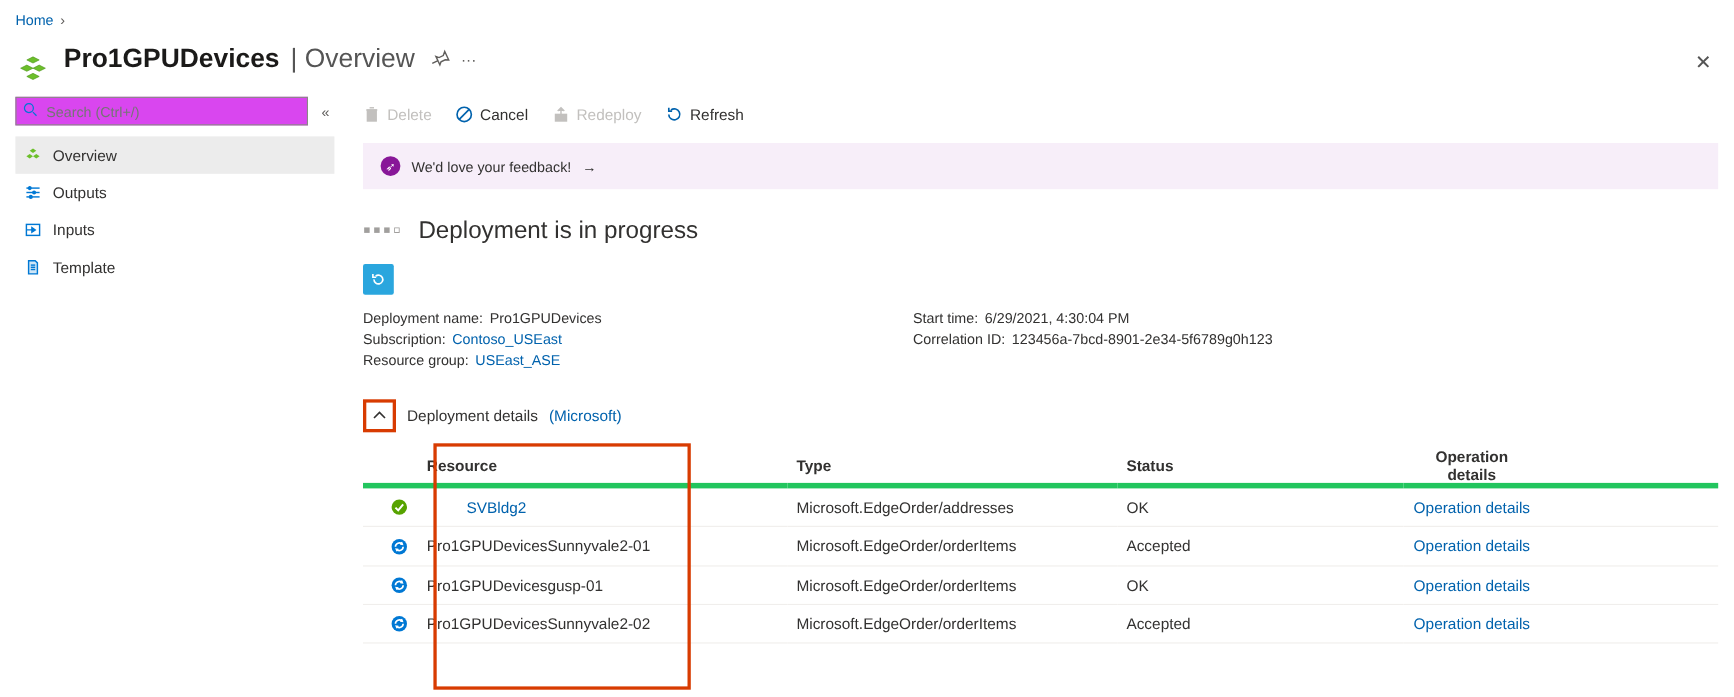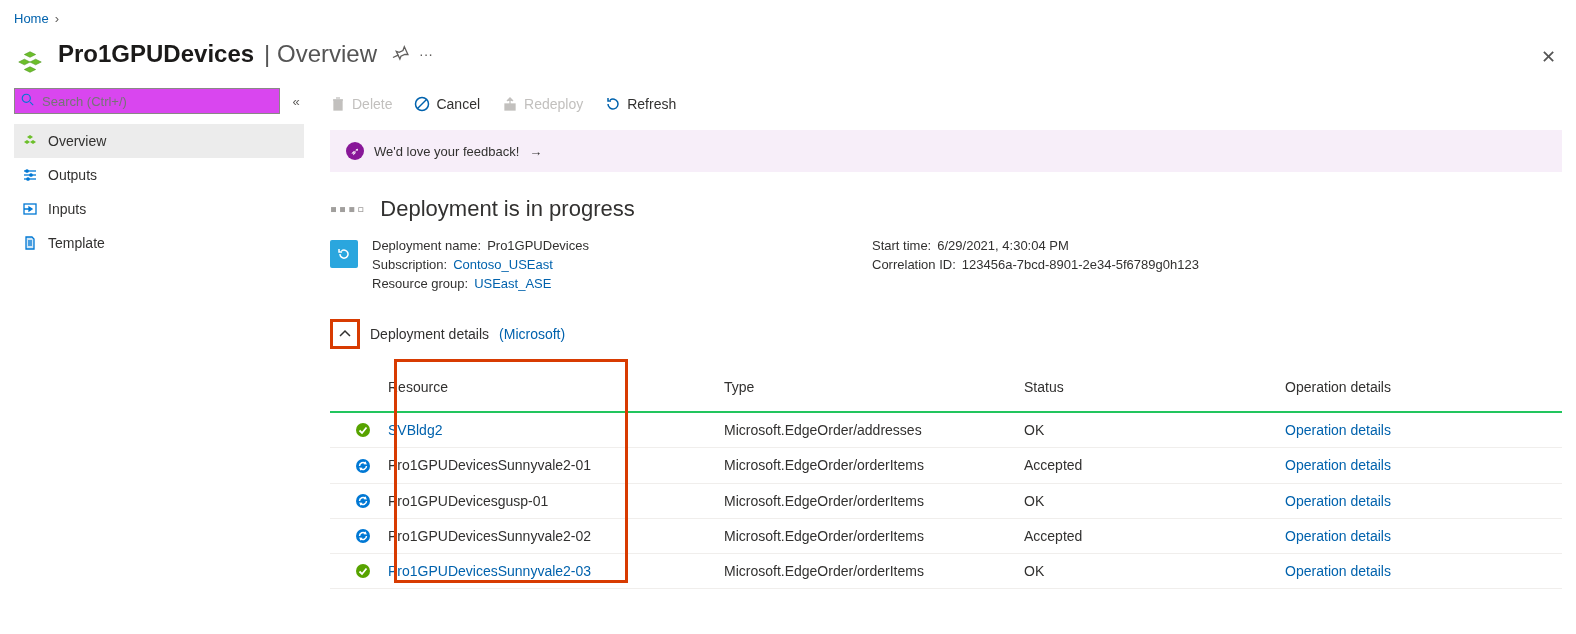--- a/index.html
+++ b/index.html
@@ -45,49 +45,49 @@
   .tb-btn.disabled svg { stroke:#c2c0be; fill:#c2c0be; }
   .tb-btn.blue svg { stroke:#0062ad; }
 
   .feedback { margin-top:8px; background:#f7eef9; height:42px; display:flex; align-items:center; padding:0 16px; gap:10px; font-size:13px; }
   .fb-icon { width:18px; height:18px; border-radius:50%; background:#881798; color:#fff; display:flex; align-items:center; justify-content:center; font-size:11px; }
 
   .status { margin-top:24px; display:flex; align-items:center; gap:14px;}
   .status-dots { font-size:20px; letter-spacing:2px; color:#a19f9d; font-weight:700; }
   .status-text { font-size:22px; font-weight:400; color:#323130; }
 
-  .meta { display:flex; gap:14px; margin-top:16px; }
+  .meta { display:flex; gap:14px; margin-top:16px;flex-direction:column; }
   .meta-icon { width:28px; height:28px; background:#2aa6de; border-radius:2px; display:flex; align-items:center; justify-content:center; margin-top:2px; }
   .meta-grid { display:grid; grid-template-columns: 460px auto; row-gap:4px; column-gap:40px; font-size:13px; }
   .kv { display:flex; gap:6px; }
   .kv .k { color:#323130; white-space:nowrap; }
   .kv .v { color:#323130; }
   .kv .lk { color:#0062ad; }
 
   .details { margin-top:28px; }
   .details-head { display:flex; align-items:center; gap:10px;}
   .redbox { border:3px solid #d83b01; padding:2px; display:inline-flex; }
   .chev-up { width:20px; height:20px; display:flex; align-items:center; justify-content:center; color:#323130; }
   .details-title { font-size:14px; color:#323130; }
   .download { color:#0062ad; font-size:14px; }
 
   .table-wrap { margin-top:14px; position:relative; }
   .tbl { width:100%; border-collapse:collapse; table-layout:fixed; }
-  .tbl th { text-align:left; font-weight:400; font-size:14px; color:#323130; padding:16px 8px; border-bottom:2px solid #22c55e; }
+  .tbl th { text-align:left; font-weight:700; font-size:14px; color:#323130; padding:0 8px; border-bottom:5px solid #22c55e; }
   .tbl td { font-size:14px; color:#323130; padding:8px 8px; border-bottom:1px solid #f0eeec; }
   .col-icon { width:50px; }
   .col-res  { width:336px; }
   .col-type { width:300px; }
   .col-stat { width:260px; }
   .col-op   { width:auto; text-align:left; }
   .tbl th.col-op, .tbl td.col-op { text-align:center; padding-right:170px; }
   .row-icon { width:18px; height:18px; display:inline-flex; align-items:center; justify-content:center; vertical-align:middle;}
   .row-icon.ok { color:#57a300; border:none;}
   .row-icon.sync { color:#0078d4;}
-  .res-link { color:#0062ad; }
+  .res-link { color:#0062ad;margin-left:36px; }
 
   .red-overlay { position:absolute; border:3px solid #d83b01; left:64px; top:-4px; width:234px; height:224px; pointer-events:none; }
 
   svg { overflow:visible; }
 </style>
 </head>
 <body>
 
 <div class="page">
 
@@ -338,32 +338,20 @@
                         <path d="M4.5 8 a3.5 3.5 0 0 1 6 -2.4 M11.5 8 a3.5 3.5 0 0 1 -6 2.4" fill="none" stroke="#fff" stroke-width="1.5"></path>
                         <polyline points="10,3.8 10.8,5.8 8.8,5.5" fill="none" stroke="#fff" stroke-width="1.3"></polyline>
                         <polyline points="6,12.2 5.2,10.2 7.2,10.5" fill="none" stroke="#fff" stroke-width="1.3"></polyline>
                       </svg>
                     </span></td>
                   <td class="col-res"><span>Pro1GPUDevicesSunnyvale2-02</span></td>
                   <td class="col-type"><span>Microsoft.EdgeOrder/orderItems</span></td>
                   <td class="col-stat"><span>Accepted</span></td>
                   <td class="col-op"><a>Operation details</a></td>
                 </tr>
-                <tr>
-                  <td class="col-icon" style="text-align:right;"><span class="row-icon ok">
-                      <svg width="16" height="16" viewBox="0 0 16 16">
-                        <circle cx="8" cy="8" r="7" fill="#57a300"></circle>
-                        <polyline points="4.5,8.5 7,11 11.5,5.5" fill="none" stroke="#fff" stroke-width="1.8"></polyline>
-                      </svg>
-                    </span></td>
-                  <td class="col-res"><a class="res-link">Pro1GPUDevicesSunnyvale2-03</a></td>
-                  <td class="col-type"><span>Microsoft.EdgeOrder/orderItems</span></td>
-                  <td class="col-stat"><span>OK</span></td>
-                  <td class="col-op"><a>Operation details</a></td>
-                </tr>
               </tbody>
           </table>
         </div>
       </div>
 
     </div>
   </div>
 </div>
 
 </body></html>

